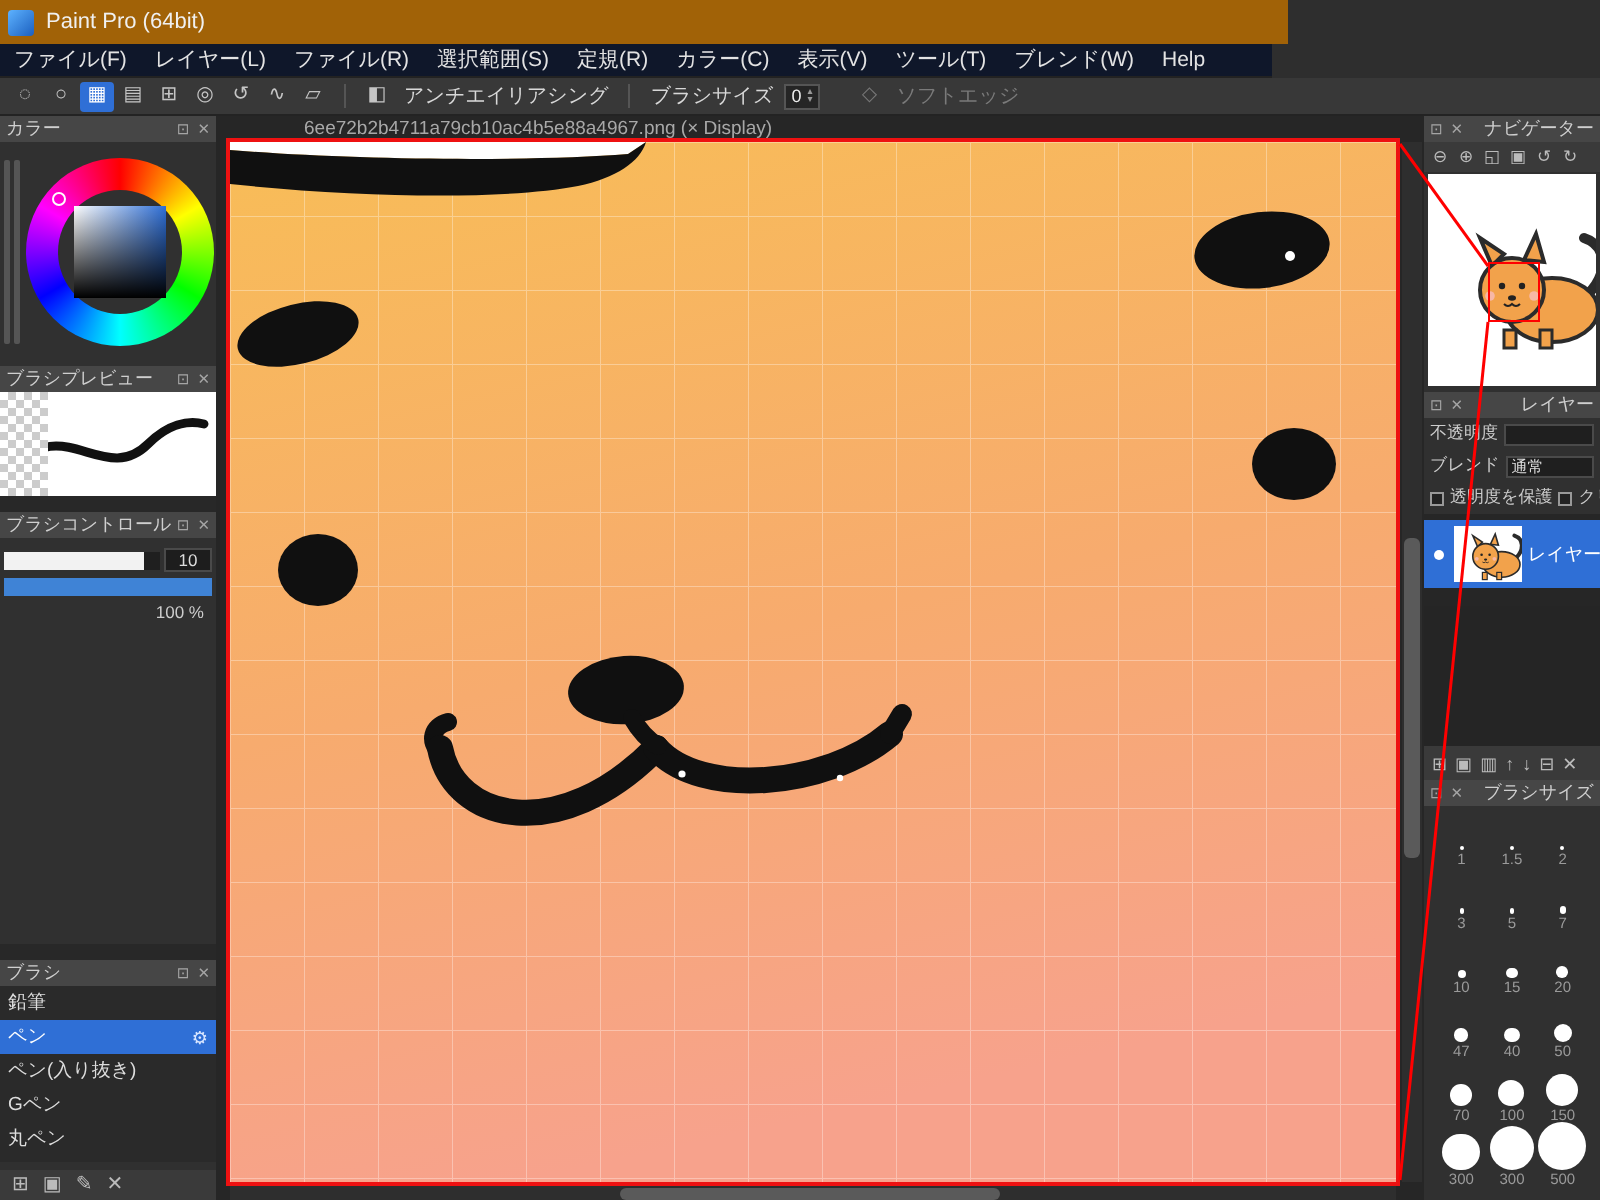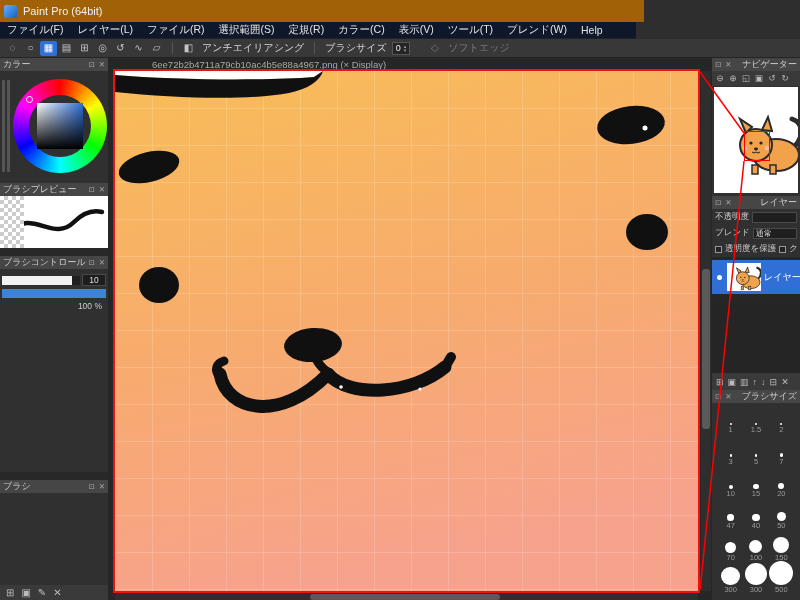--- a/index.html
+++ b/index.html
@@ -207,20 +207,38 @@
     <div class="pct">100 %</div>
   </div>
   <div class="spacer"></div>
   <div class="panel-hd">
     <span>ブラシ</span>
     <span class="hd-icons">
         <span>⊡</span>
         <span>✕</span>
       </span>
   </div>
+  <div class="brush-list" id="brush-list">
+      <div class="brush-item">
+        <span>鉛筆</span>
+      </div>
+      <div class="brush-item selected">
+        <span>ペン</span>
+        <span class="gear">⚙</span>
+      </div>
+      <div class="brush-item">
+        <span>ペン(入り抜き)</span>
+      </div>
+      <div class="brush-item">
+        <span>Gペン</span>
+      </div>
+      <div class="brush-item">
+        <span>丸ペン</span>
+      </div>
+    </div>
   <div class="brush-foot" id="brush-foot">
       <span>⊞</span>
       <span>▣</span>
       <span>✎</span>
       <span>✕</span>
     </div>
 </div>
 
 <div class="center-col">
   <div class="tabbar">

